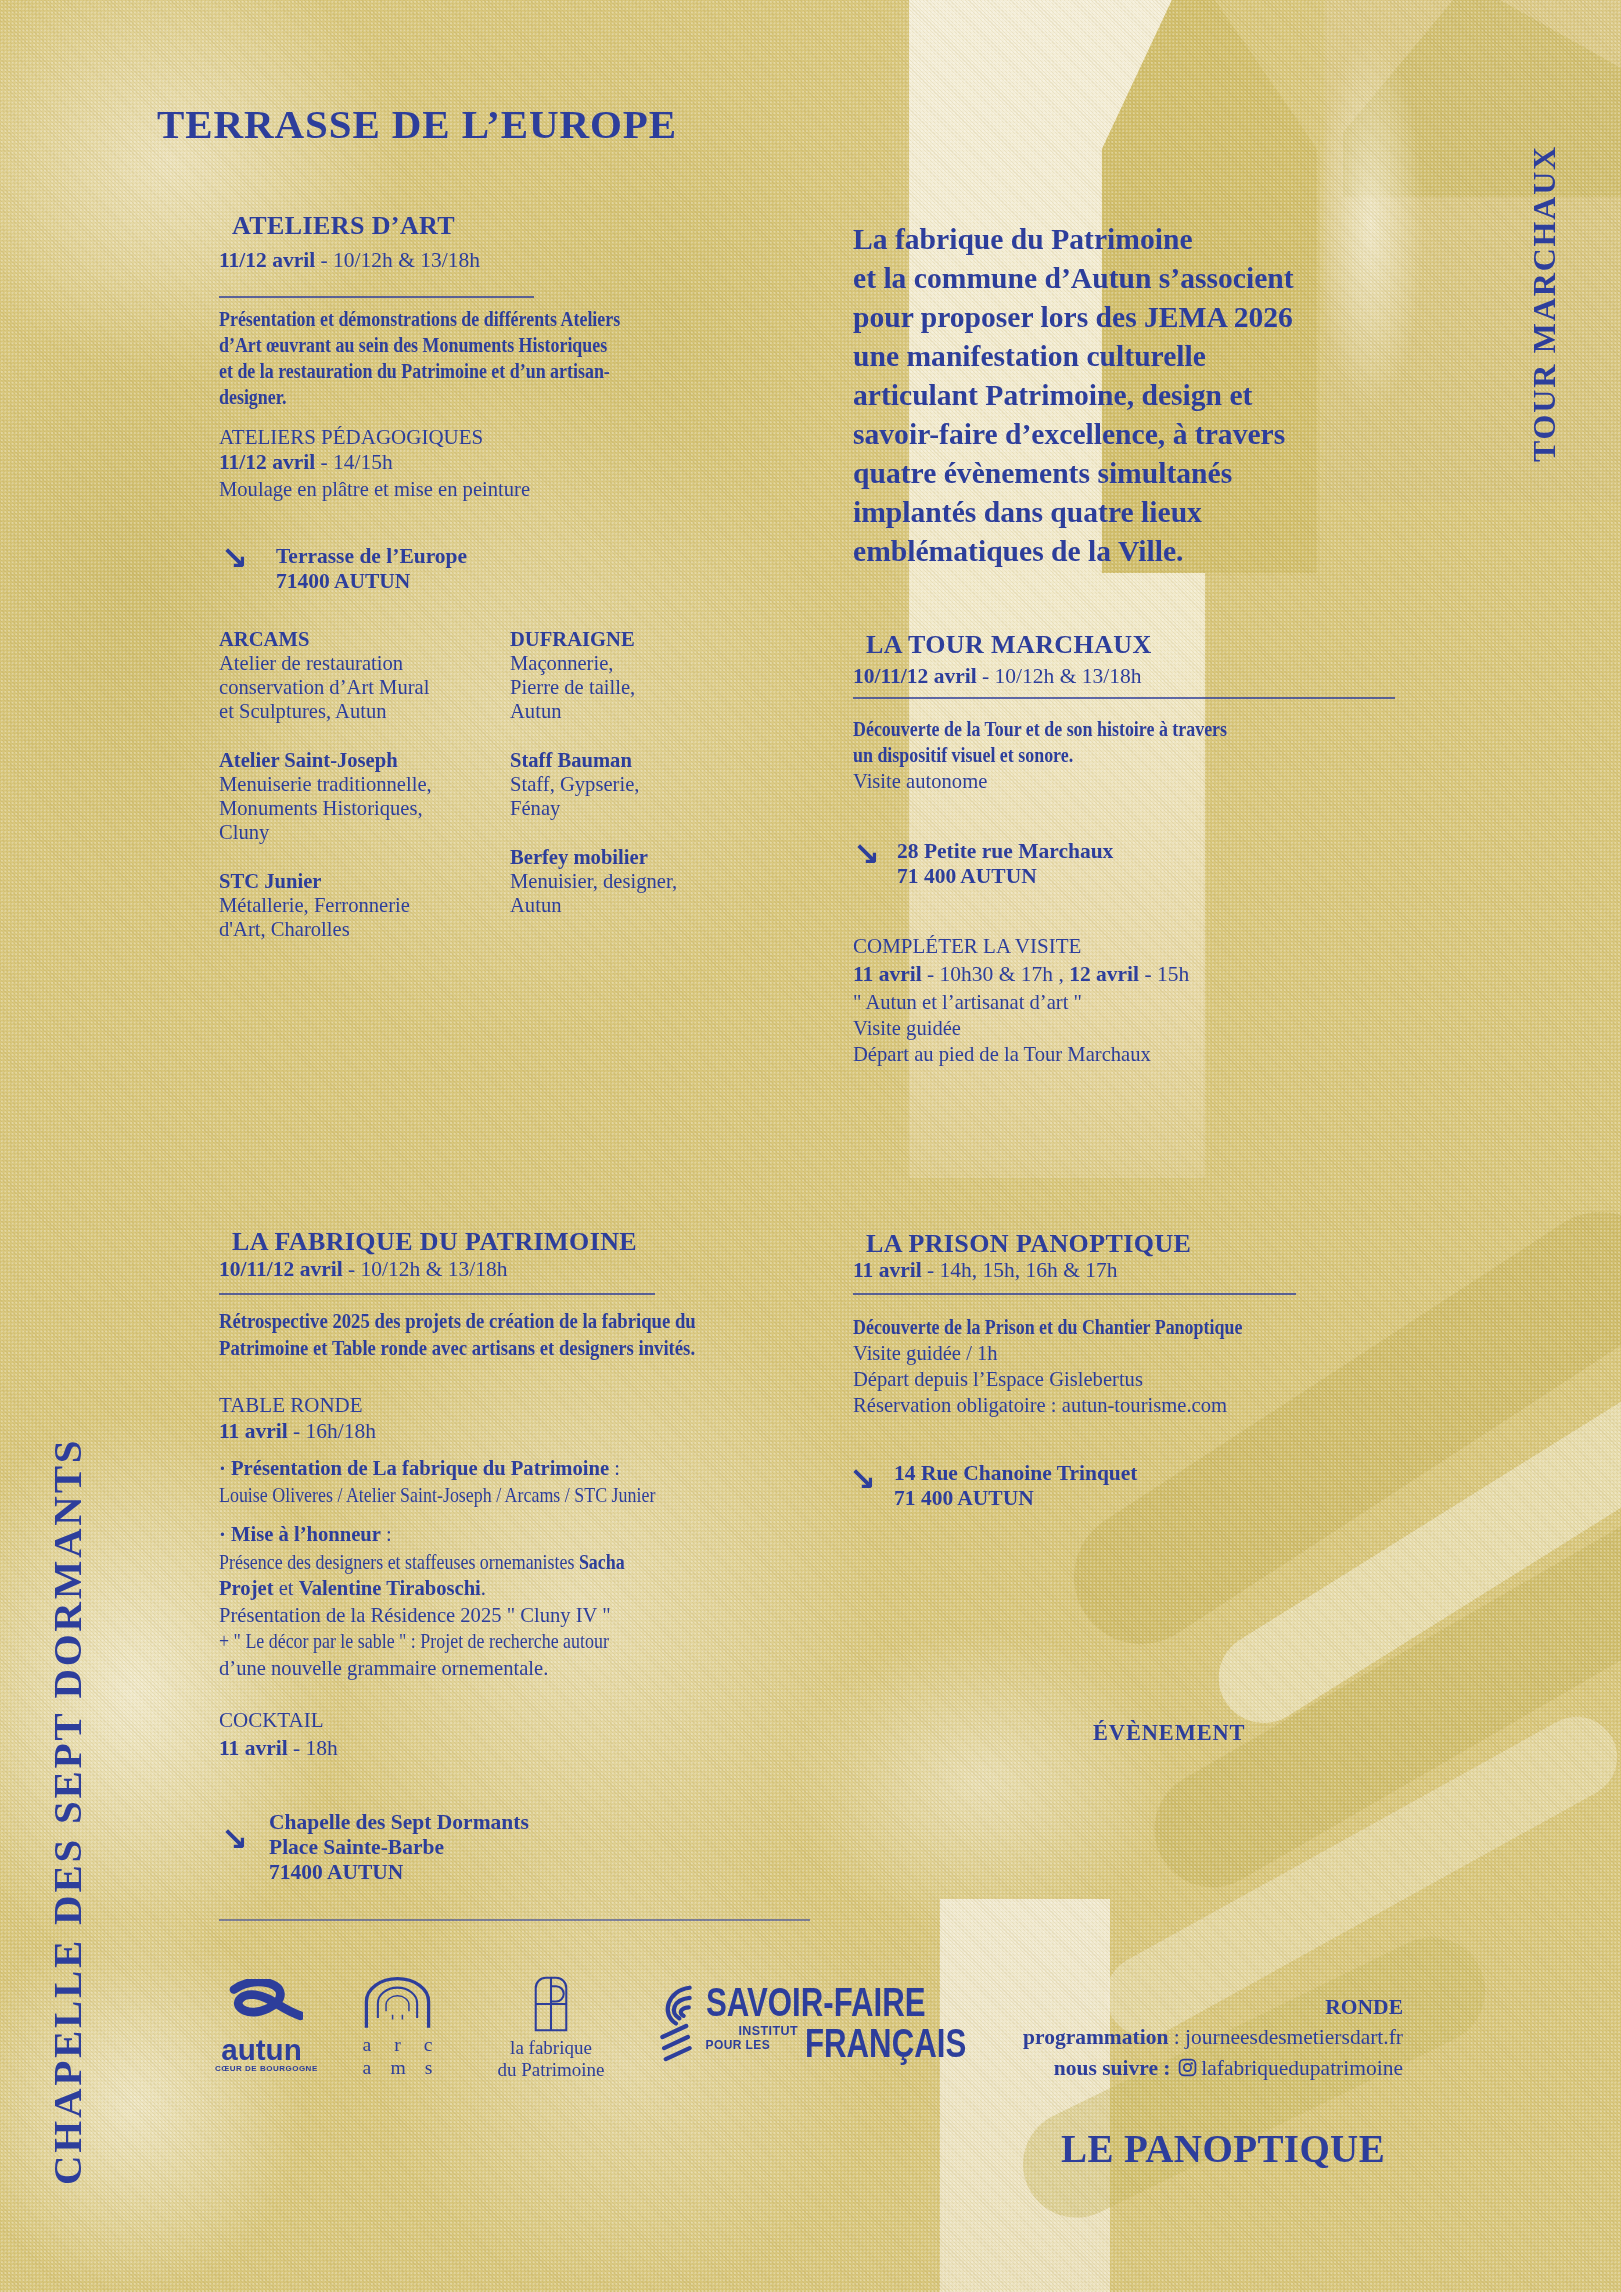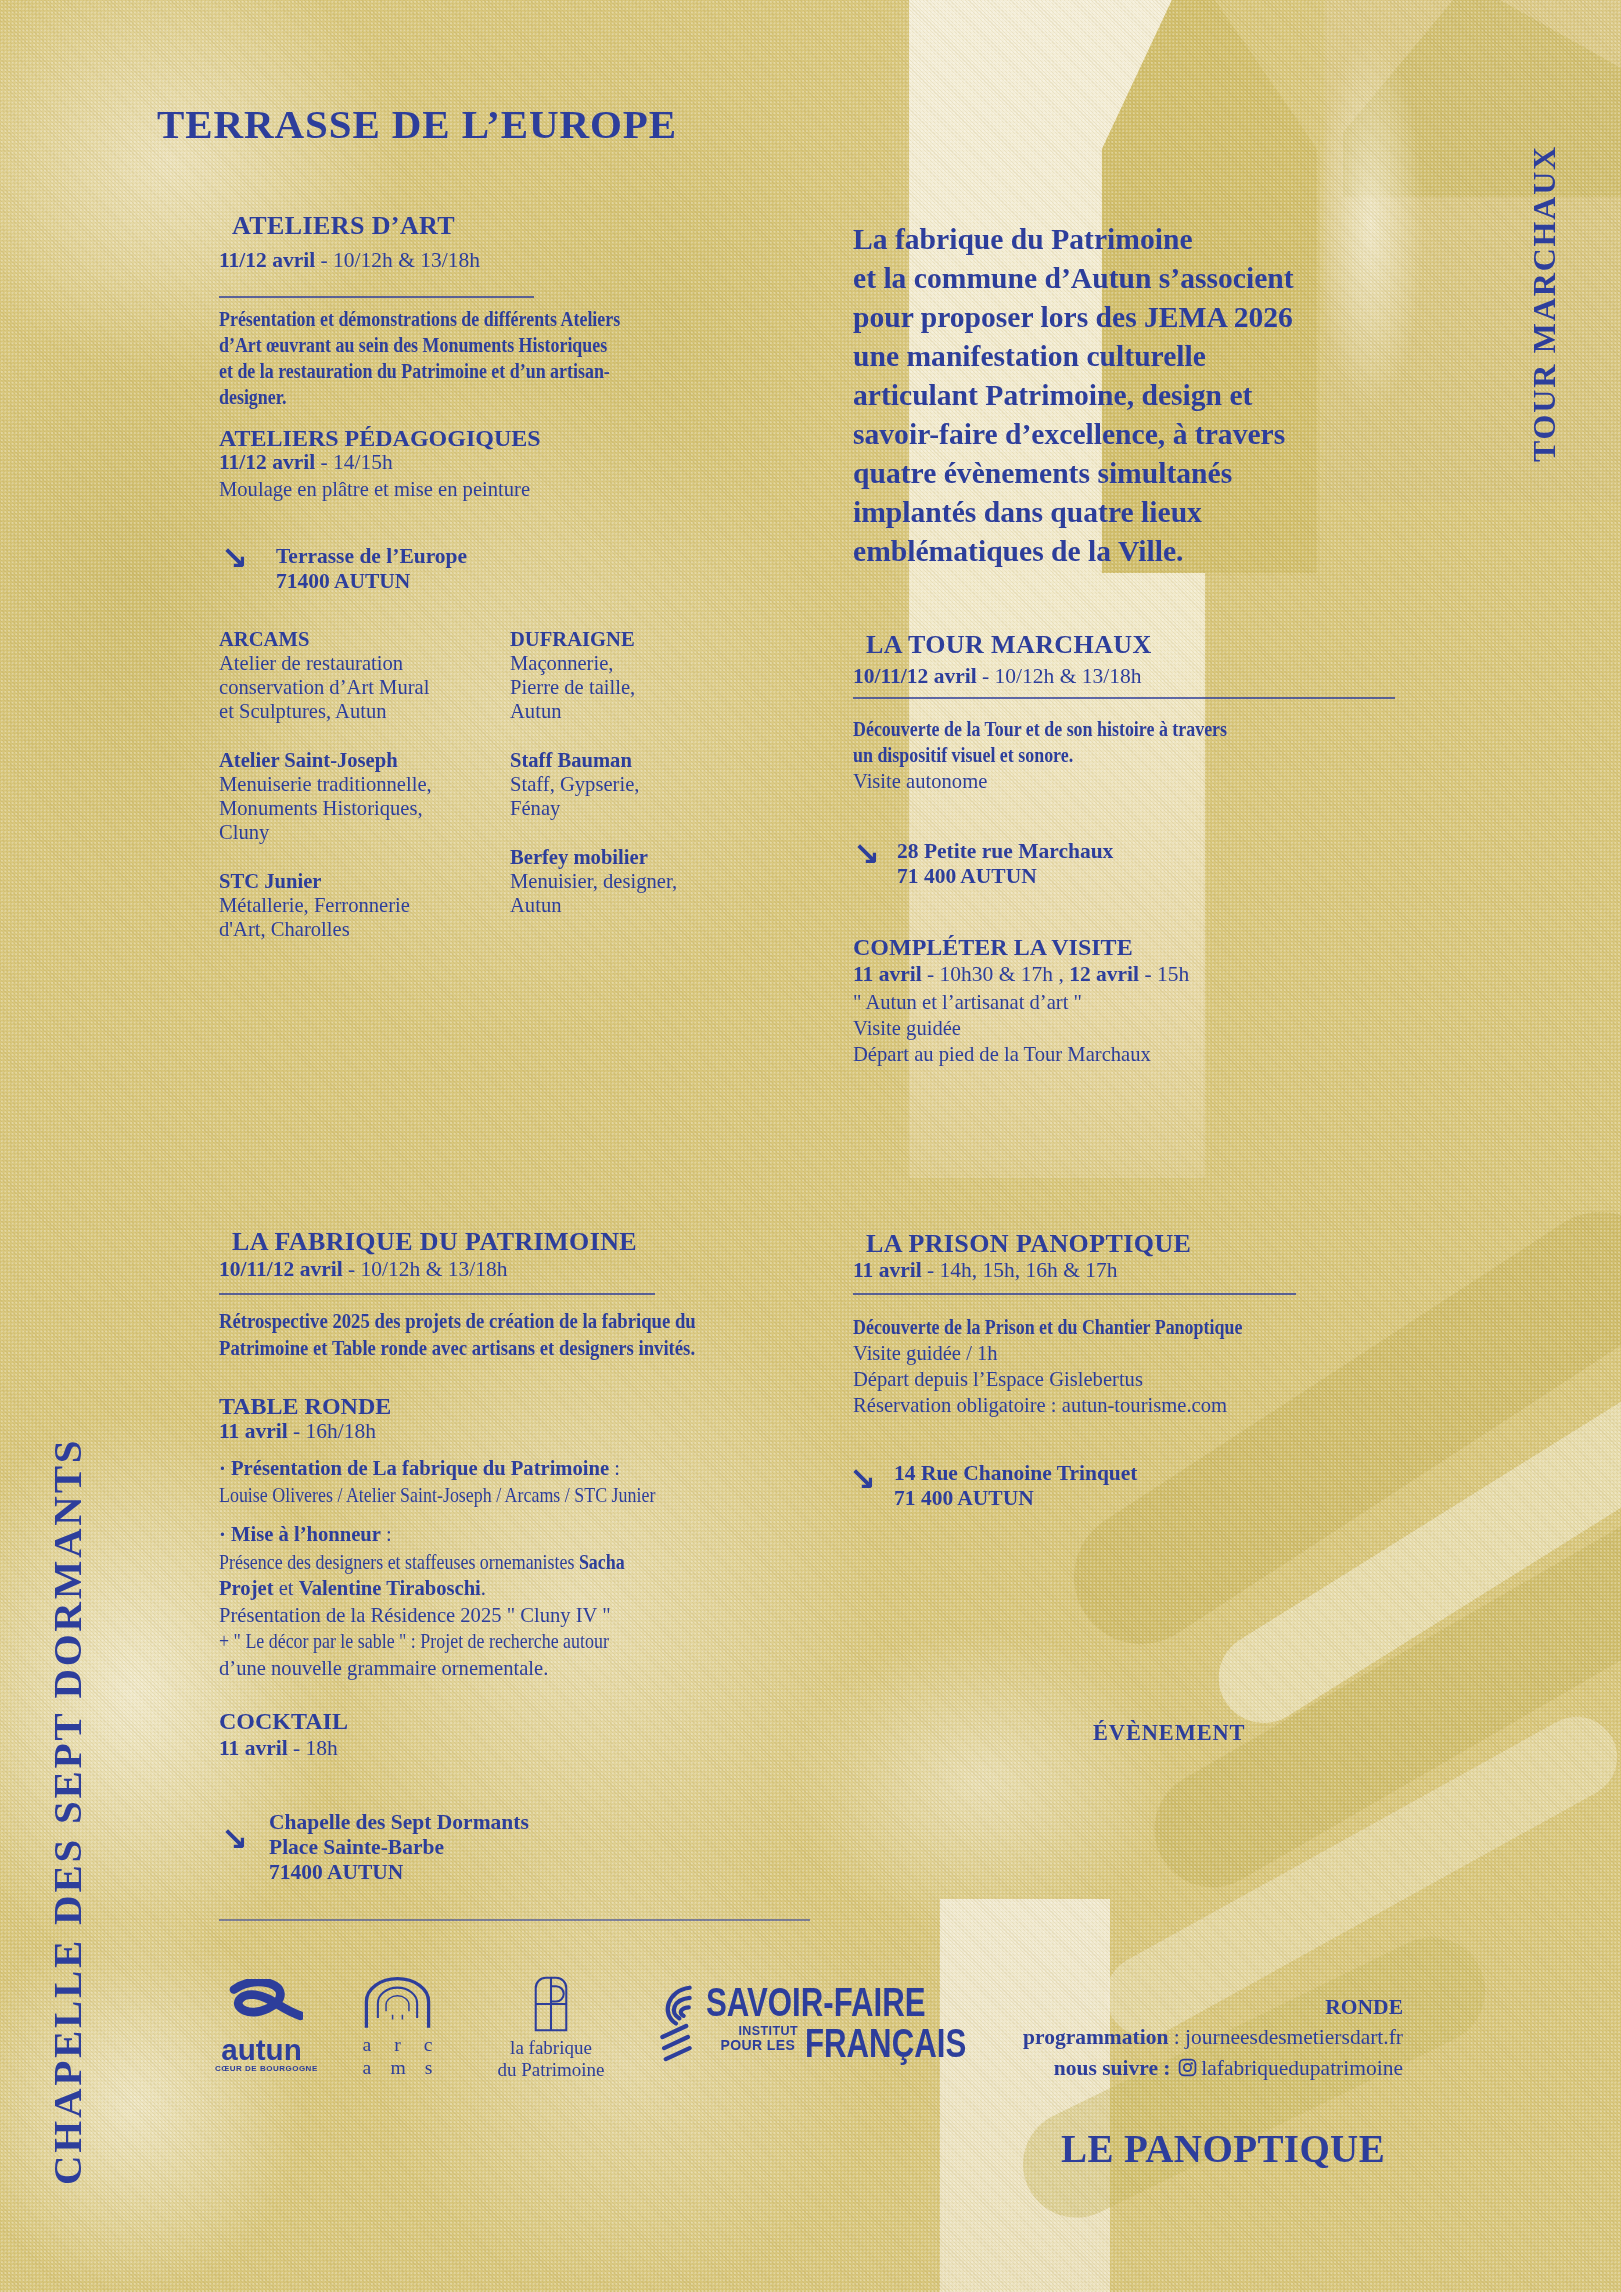--- a/index.html
+++ b/index.html
@@ -11,21 +11,21 @@
       radial-gradient(rgba(255,255,255,.33) 0.6px, rgba(255,255,255,0) 1.1px),
       repeating-linear-gradient(45deg, rgba(148,124,44,.10) 0 0.9px, rgba(148,124,44,0) 0.9px 2.7px);
     background-size:3.6px 3.6px, auto;}
   .ct{position:absolute;z-index:3;}
   .nowrap{white-space:nowrap;}
   .pre{white-space:pre-line;}
   .b{font-weight:bold;}
   .narrow{transform:scaleX(.87);transform-origin:0 0;}
   .h1{font-size:41px;font-weight:bold;letter-spacing:0.9px;}
   .h2{font-size:26px;font-weight:bold;letter-spacing:0.4px;margin-left:13px;}
-  .h3{font-size:24px;font-weight:bold;}
+  .h3{font-size:21px;font-weight:normal;}
   .date{font-size:21.5px;}
   .body{font-size:20.6px;line-height:26px;}
   .rule{height:1.8px;background:#2d3e9b;opacity:.75;}
   .addr{font-size:21.5px;font-weight:bold;line-height:25px;}
   .arrow{font-family:"DejaVu Sans",sans-serif;font-size:32px;font-weight:bold;}
   .vlabel{writing-mode:vertical-rl;transform:rotate(180deg);font-weight:bold;}
   .sans{font-family:"Liberation Sans",sans-serif;}
   .exh{margin-bottom:25px;}
   .exh .body{line-height:24px;}
   .sfbig{font-family:"Liberation Sans",sans-serif;font-weight:bold;font-size:40px;line-height:39px;
@@ -242,21 +242,21 @@
         <path d="M36 17 C17 19 12 34 24 41" fill="none" stroke="#2d3e9b" stroke-width="5" stroke-linecap="round"></path>
         <path d="M35 28 C25 29 23 35 29 38" fill="none" stroke="#2d3e9b" stroke-width="5" stroke-linecap="round"></path>
         <path d="M4 63 L32 50 M6 76 L34 63 M8 89 L36 76" fill="none" stroke="#2d3e9b" stroke-width="5" stroke-linecap="round"></path>
       </svg>
     </span>
     <span>
       <span class="sfbig nowrap">SAVOIR-FAIRE</span>
       <span style="display:flex;align-items:flex-start;margin-top:1.8px;">
         <span style="display:inline-block;">
           <span class="sans b nowrap" style="display:block;font-size:12.5px;line-height:14.3px;letter-spacing:0.4px;padding-left:33px;">INSTITUT</span>
-          <span class="sans b nowrap" style="display:block;font-size:14px;line-height:14.3px;letter-spacing:0.4px;margin-left:15px;">POUR LES</span>
+          <span class="sans b nowrap" style="display:block;font-size:12px;line-height:14.3px;letter-spacing:0.4px;">POUR LES</span>
         </span>
         <span class="sfbig nowrap" style="margin-left:7.2px;">FRANÇAIS</span>
       </span>
     </span>
   </div>
 
   <div class="ct" style="right:218px;top:1995px;text-align:right;">
     <div class="b nowrap" style="font-size:21.5px;">RONDE</div>
     <div class="nowrap" style="font-size:21.5px;margin-top:5.4px;"><span class="b">programmation</span><span> : journeesdesmetiersdart.fr</span></div>
     <div class="nowrap" style="font-size:21.5px;margin-top:5.4px;"><span class="b">nous suivre : </span><span style="display:inline-block;vertical-align:-2.7px;margin:0 4.5px 0 1.8px;"><svg viewBox="0 0 24 24" style="width:19px;height:19px;">

